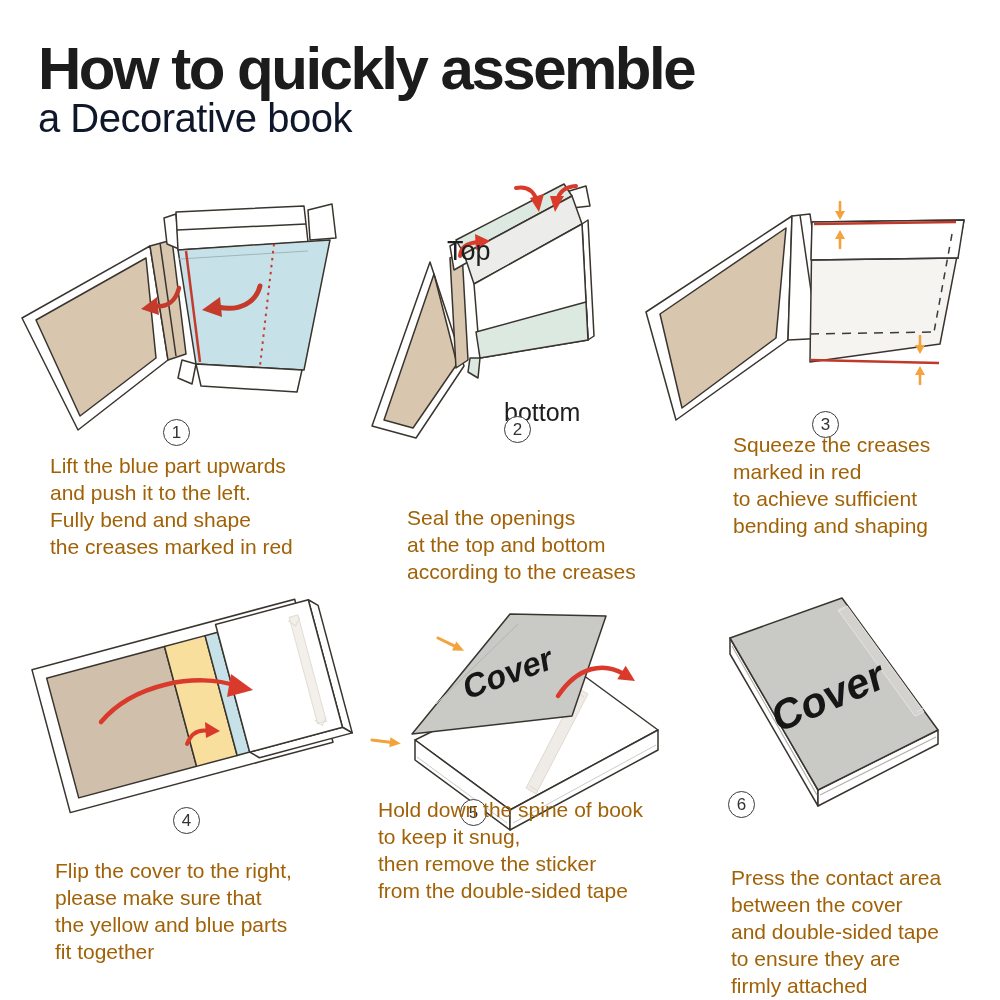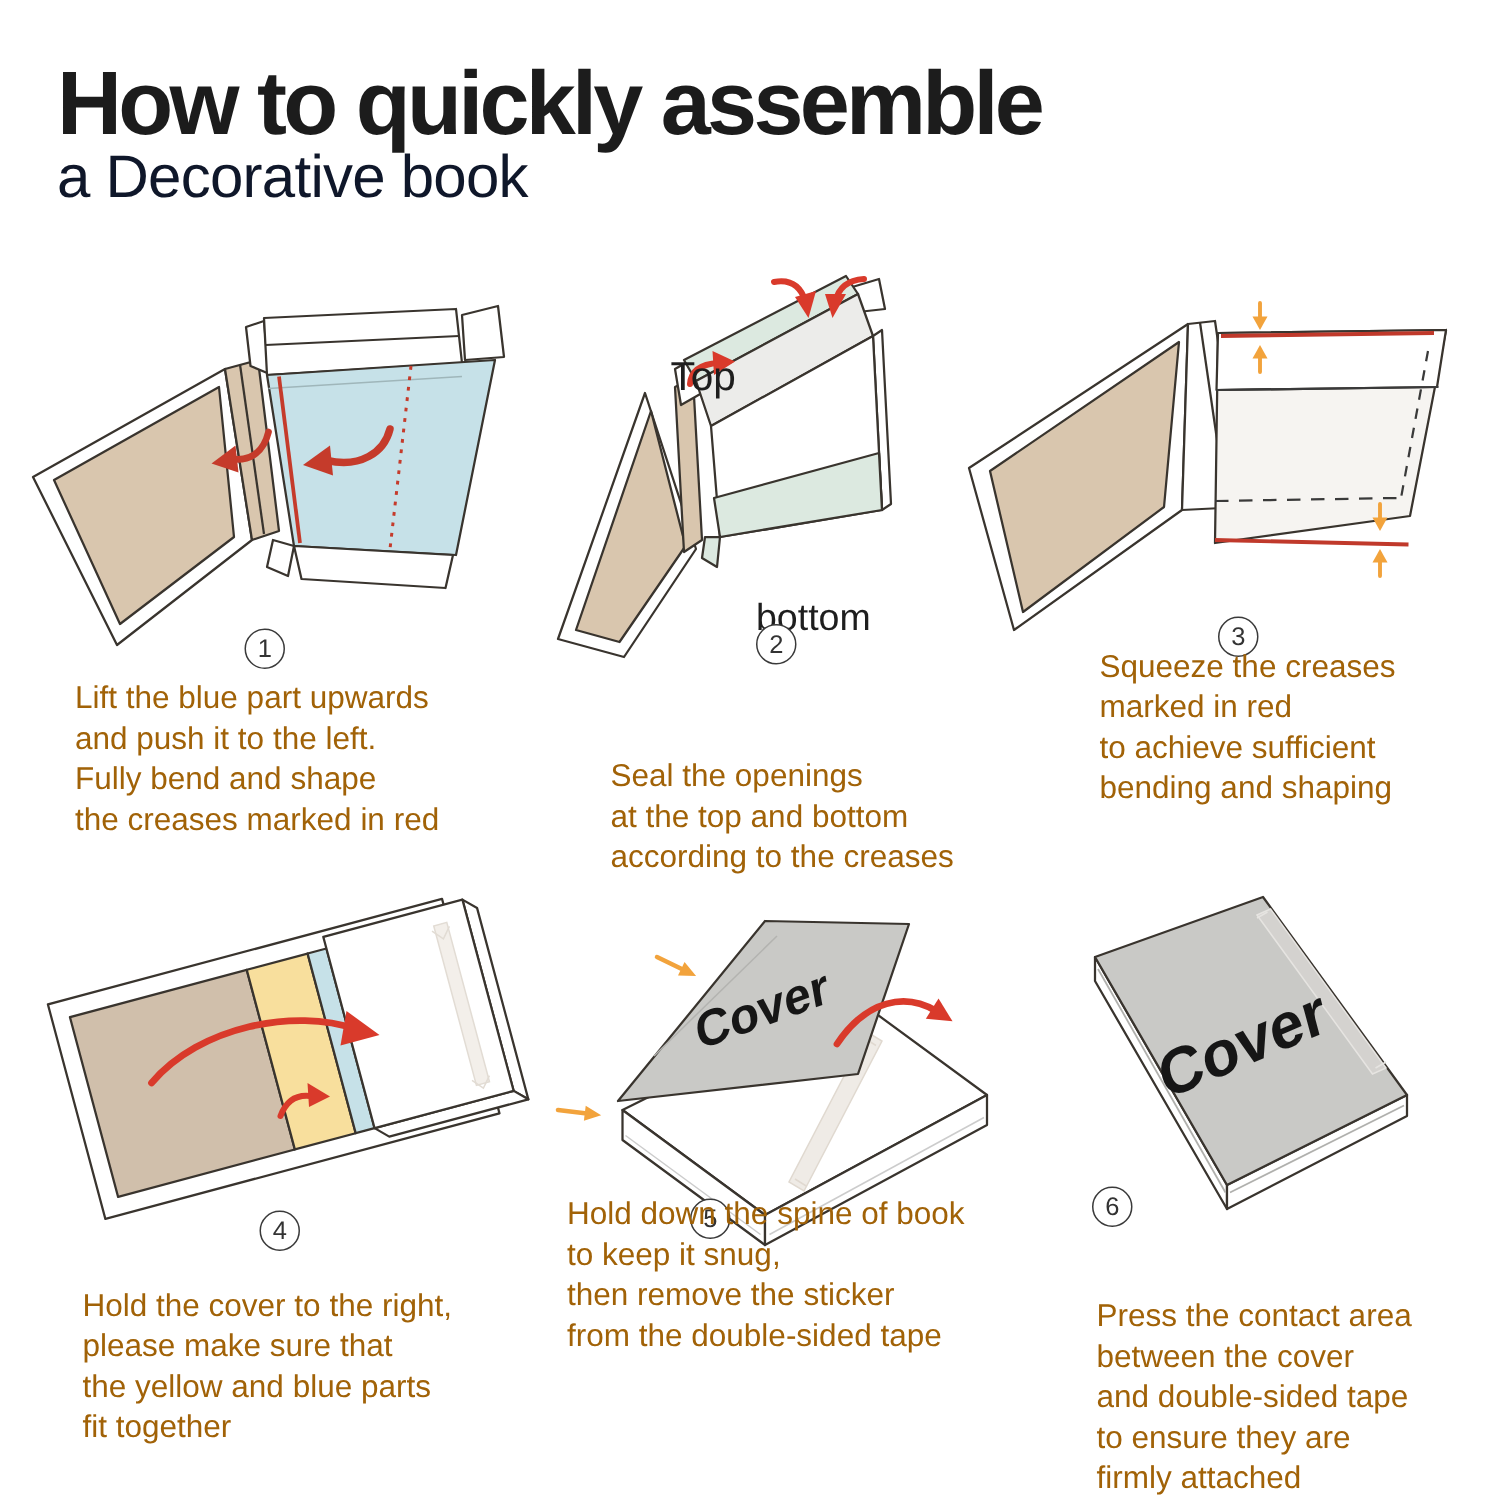--- a/index.html
+++ b/index.html
@@ -207,21 +207,21 @@
 and push it to the left.
 Fully bend and shape
 the creases marked in red</div>
 <div class="caption" style="left:407px;top:504px">Seal the openings
 at the top and bottom
 according to the creases</div>
 <div class="caption" style="left:733px;top:431px">Squeeze the creases
 marked in red
 to achieve sufficient
 bending and shaping</div>
-<div class="caption" style="left:55px;top:857px">Hold the cover to the right,
+<div class="caption" style="left:55px;top:857px">Flip the cover to the right,
 please make sure that
 the yellow and blue parts
 fit together</div>
 <div class="caption" style="left:378px;top:796px">Hold down the spine of book
 to keep it snug,
 then remove the sticker
 from the double-sided tape</div>
 <div class="caption" style="left:731px;top:864px">Press the contact area
 between the cover
 and double-sided tape

